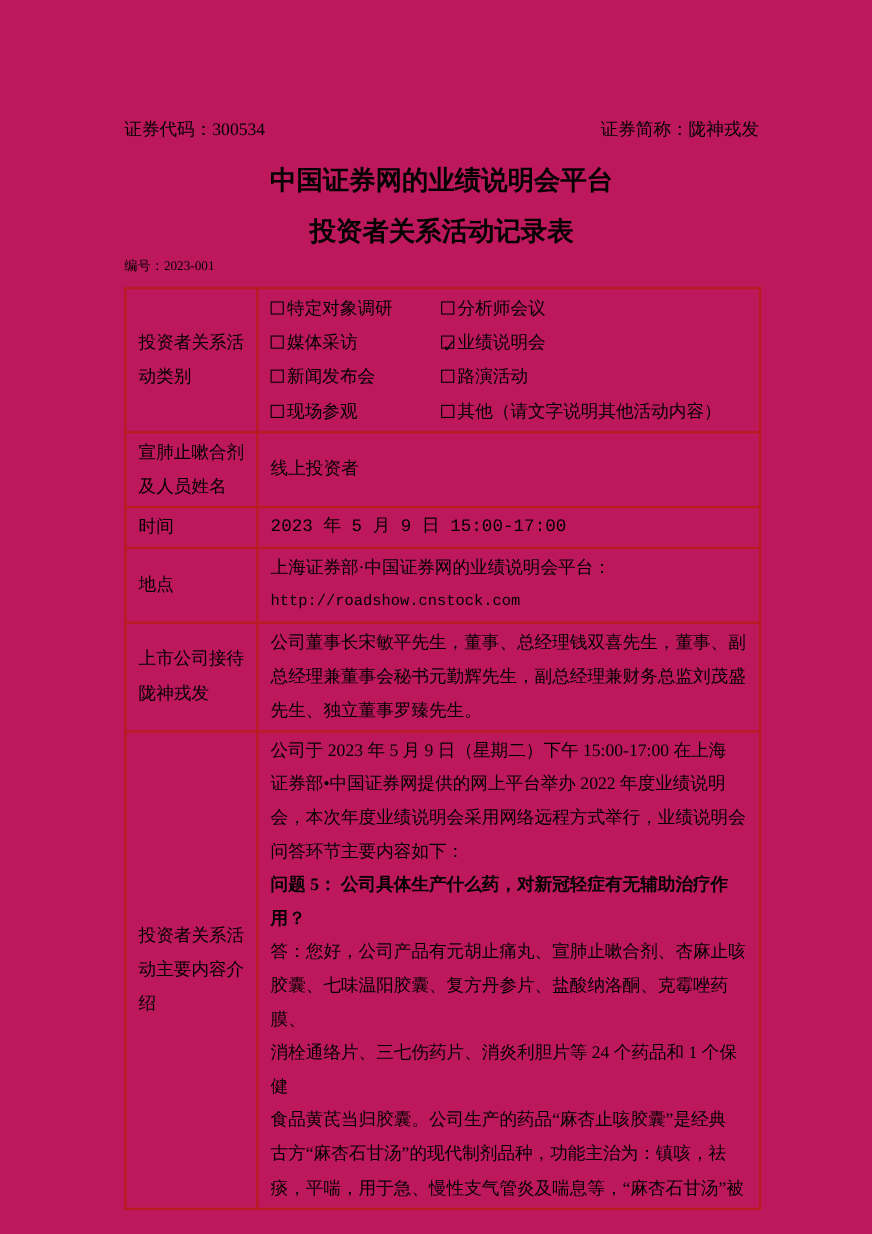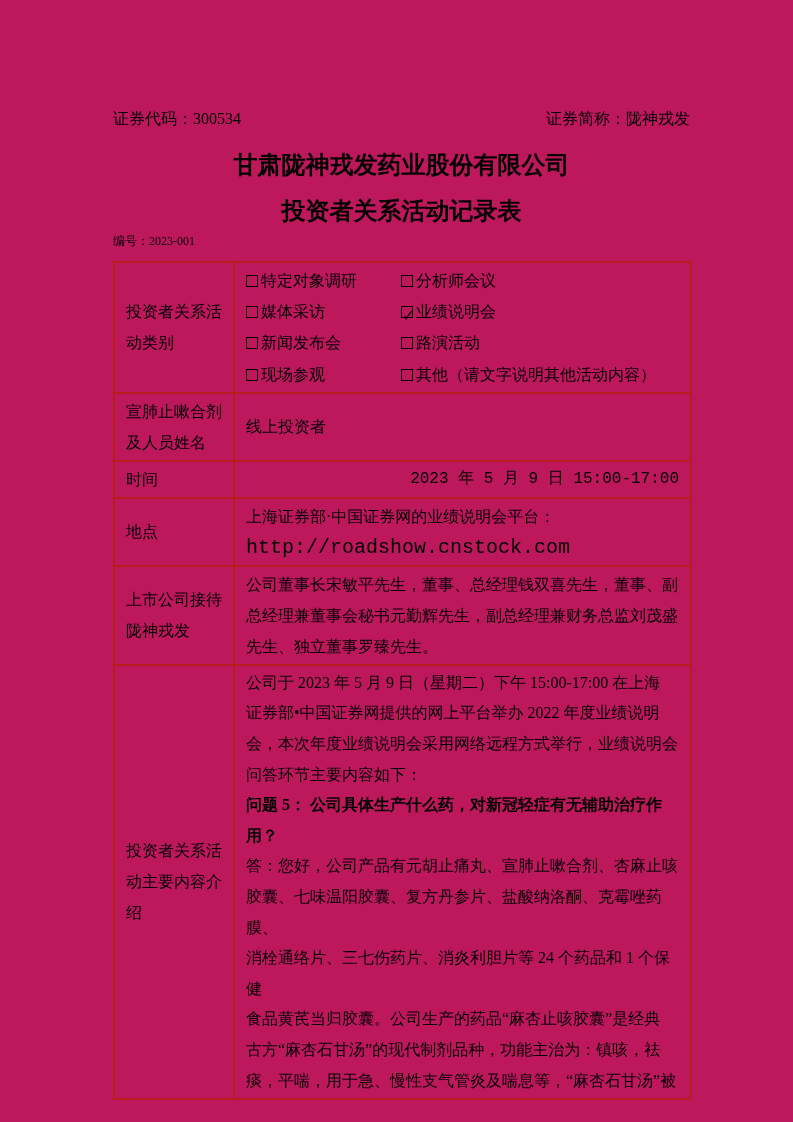--- a/index.html
+++ b/index.html
@@ -59,23 +59,23 @@
   td.label .line.spread {
     text-align: justify;
     text-align-last: justify;
     text-justify: inter-character;
   }
   td.value .line { line-height: 31px; }
   td.value-tall .line { line-height: 30.6px; }
   .line.bold { font-weight: bold; }
   .line.mono {
     font-family: "Liberation Mono", "DejaVu Sans Mono", monospace;
-    font-size: 20px;
-  }
-  .mono-nums { font-family: "Liberation Mono", "DejaVu Sans Mono", monospace; text-align: right; }
+    font-size: 14px;
+  }
+  .mono-nums { font-family: "Liberation Mono", "DejaVu Sans Mono", monospace; }
   .cb-line {
     display: grid;
     grid-template-columns: 155px auto;
     line-height: 31.2px;
     white-space: nowrap;
   }
   .cb-box {
     position: relative;
     display: inline-block;
     width: 12px;
@@ -98,21 +98,21 @@
 <body>
 
 <div class="page">
   <div class="doc">
 
     <div class="sec-header">
       <span>证券代码：300534</span>
       <span>证券简称：陇神戎发</span>
     </div>
 
-    <div class="title">甘肃陇神戎发药业股份有限公司</div>
+    <div class="title">中国证券网的业绩说明会平台</div>
     <div class="title sub">投资者关系活动记录表</div>
     <div class="doc-no">编号：2023-001</div>
 
     <table class="record">
       <colgroup>
           <col class="c1">
           <col class="c2">
         </colgroup>
 
       <tbody>

